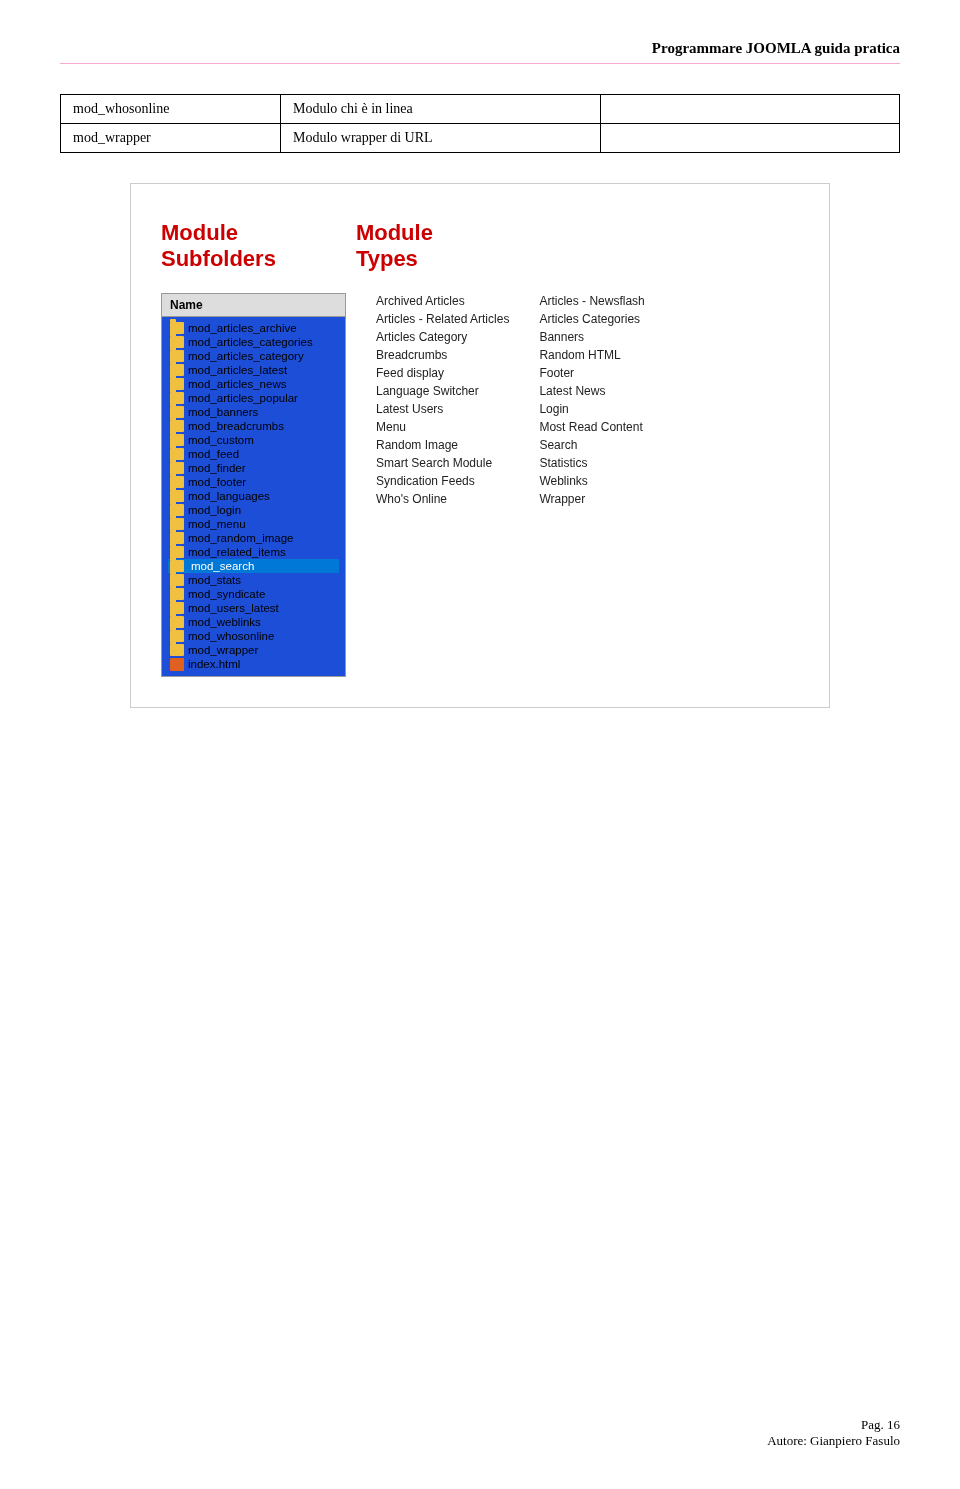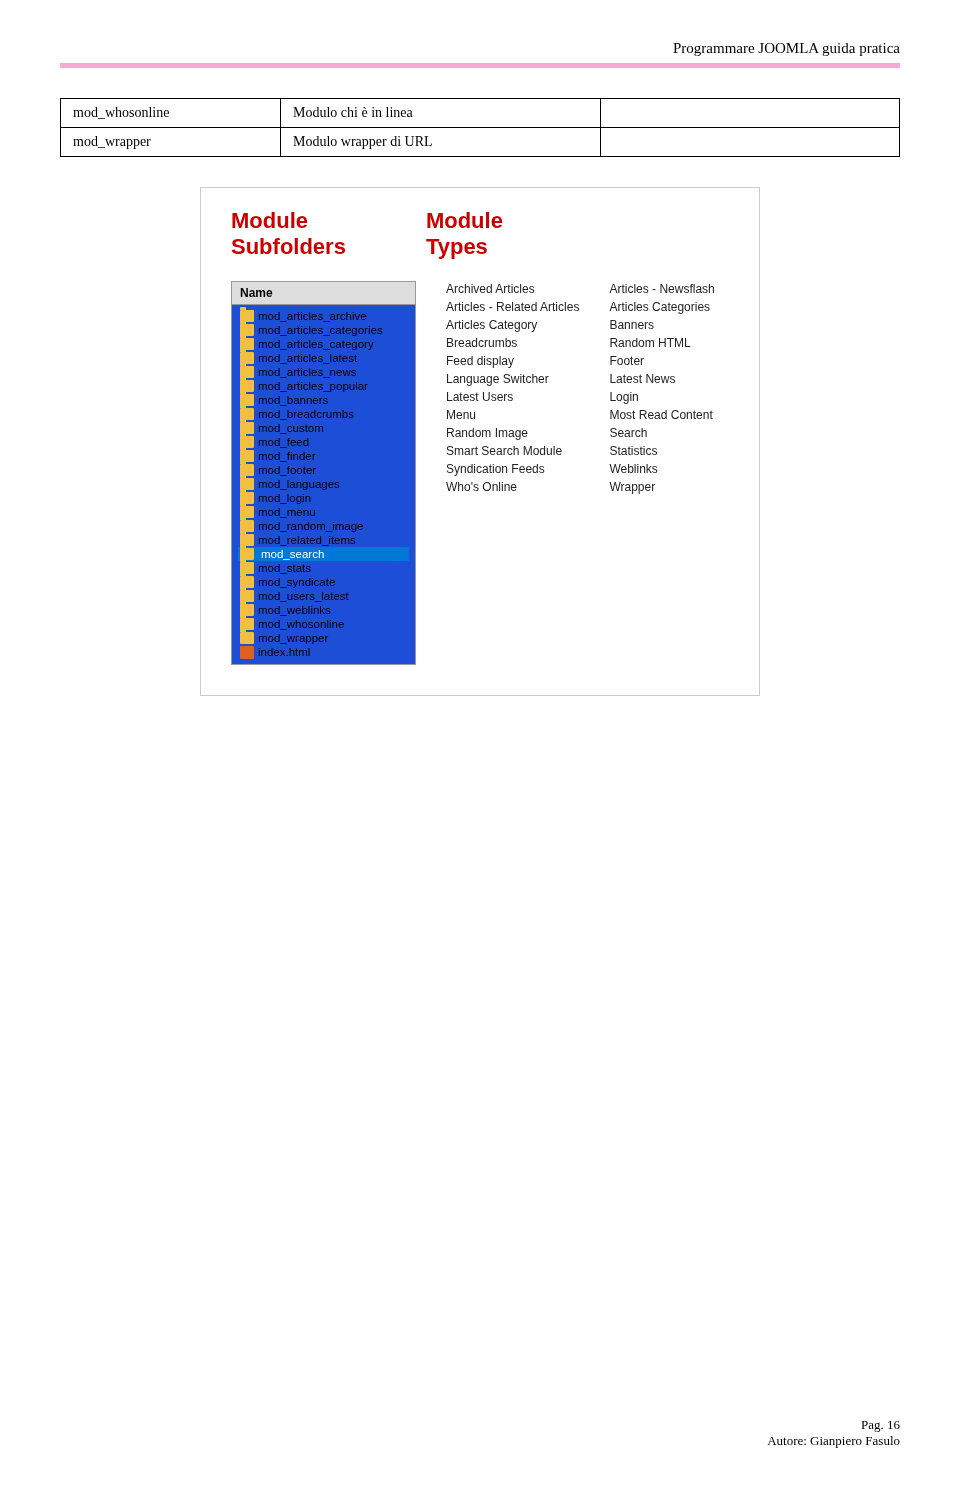--- a/index.html
+++ b/index.html
@@ -10,24 +10,24 @@
       color: #000;
       width: 960px;
       min-height: 1489px;
       position: relative;
     }
     .page-container {
       padding: 40px 60px 80px 60px;
     }
     .page-header {
       text-align: right;
-      font-weight: normal;
+      font-weight: bold;
       font-size: 15px;
       margin-bottom: 30px;
-      border-bottom: 5px solid #f9a8d4;
+      border-bottom: 1px solid #f9a8d4;
       padding-bottom: 6px;
     }
     .table-section {
       width: 100%;
       border-collapse: collapse;
       margin-bottom: 30px;
     }
     .table-section td {
       border: 1px solid #000;
       padding: 6px 12px;
@@ -42,23 +42,23 @@
     }
     .table-section td:nth-child(3) {
       width: auto;
     }
     .intro-text {
       font-size: 14px;
       margin-bottom: 30px;
     }
     .diagram-container {
       border: 1px solid #ccc;
-      padding: 20px 30px 30px 30px;
+      padding: 36px 30px 30px 30px;
       margin: 16px auto;
-      width: 560px;
+      width: 700px;
       background: #fff;
     }
     .diagram-top {
       display: flex;
       gap: 80px;
       margin-bottom: 20px;
     }
     .diagram-title-red {
       color: #cc0000;
       font-size: 22px;

